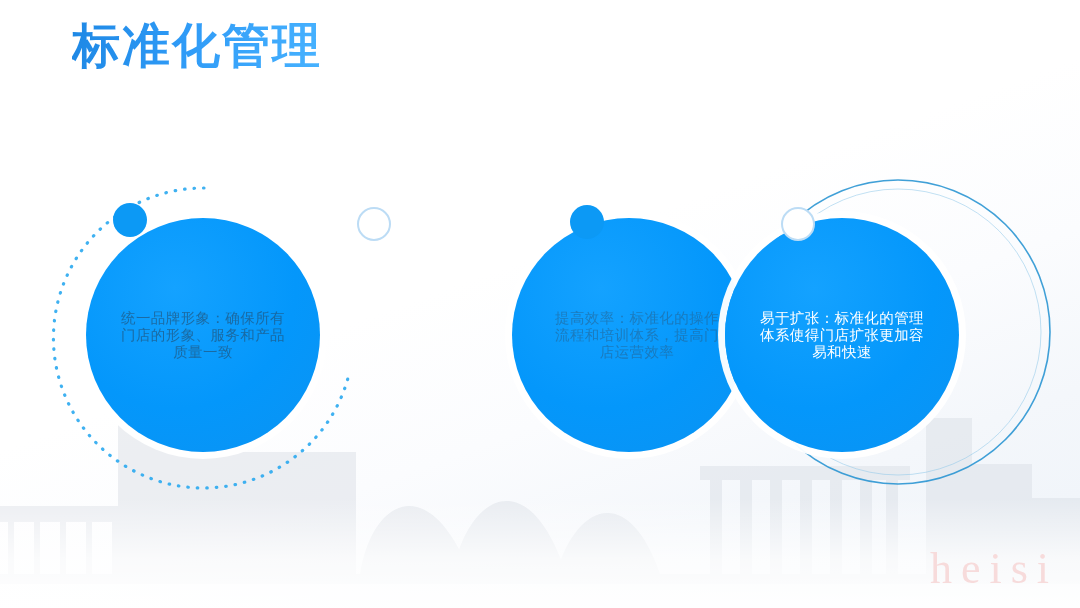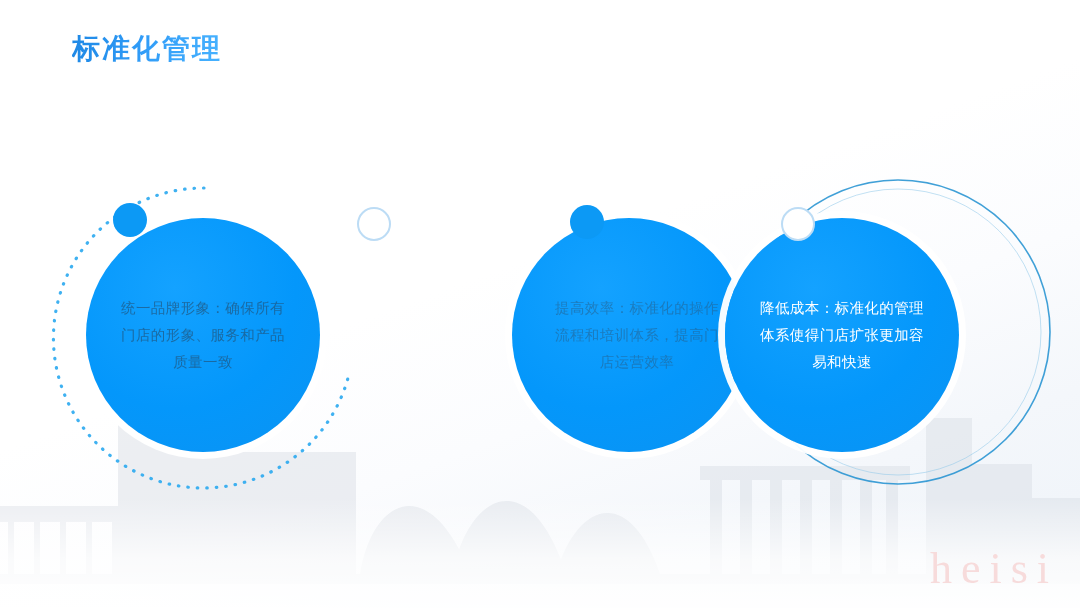--- a/index.html
+++ b/index.html
@@ -34,22 +34,22 @@
     width: 1080px;
     height: 110px;
     background: linear-gradient(to bottom, rgba(255,255,255,0) 0%, rgba(255,255,255,0.75) 55%, rgba(255,255,255,0.95) 100%);
     pointer-events: none;
   }
 
   
   .title {
     position: absolute;
     left: 72px;
-    top: 30px;
-    font-size: 28px;
+    top: 14px;
+    font-size: 48px;
     font-weight: bold;
     letter-spacing: 2px;
     color: #2196f3;
     background: linear-gradient(95deg, #1e88e5 0%, #2f9bf7 45%, #47b2ff 100%);
     -webkit-background-clip: text;
     background-clip: text;
     -webkit-text-fill-color: transparent;
     white-space: nowrap;
   }
 
@@ -89,21 +89,21 @@
     background: radial-gradient(circle at 38% 30%, #14a2ff 0%, #0497fb 55%, #0b93f2 100%);
     box-shadow: 0 0 0 7px rgba(255,255,255,0.96);
     display: flex;
     align-items: center;
     justify-content: center;
   }
   .bubble-text {
     width: 176px;
     text-align: center;
     font-size: 14.5px;
-    line-height: 27px;
+    line-height: 17px;
     letter-spacing: 0.4px;
     color: #ffffff;
   }
   .bubble.dim .bubble-text {
     color: rgba(36, 74, 104, 0.60);
   }
   .bubble.dim2 .bubble-text {
     color: rgba(40, 92, 132, 0.52);
     margin-left: 16px;
   }
@@ -204,21 +204,21 @@
     <div class="marker solid" style="left:113px; top:203px;"></div>
 
     <div class="marker hollow" style="left:357px; top:207px;"></div>
 
     <div class="bubble dim2" style="left:512px; top:218px;">
       <div class="bubble-text">提高效率：标准化的操作流程和培训体系，提高门店运营效率</div>
     </div>
     <div class="marker solid" style="left:570px; top:205px;"></div>
 
     <div class="bubble" style="left:725px; top:218px;">
-      <div class="bubble-text">降低成本：标准化的管理体系使得门店扩张更加容易和快速</div>
+      <div class="bubble-text">易于扩张：标准化的管理体系使得门店扩张更加容易和快速</div>
     </div>
     <div class="marker hollow" style="left:781px; top:207px;"></div>
 
   </div>
 
   <div class="watermark">heisi</div>
 
 </div>
 
 </body></html>

